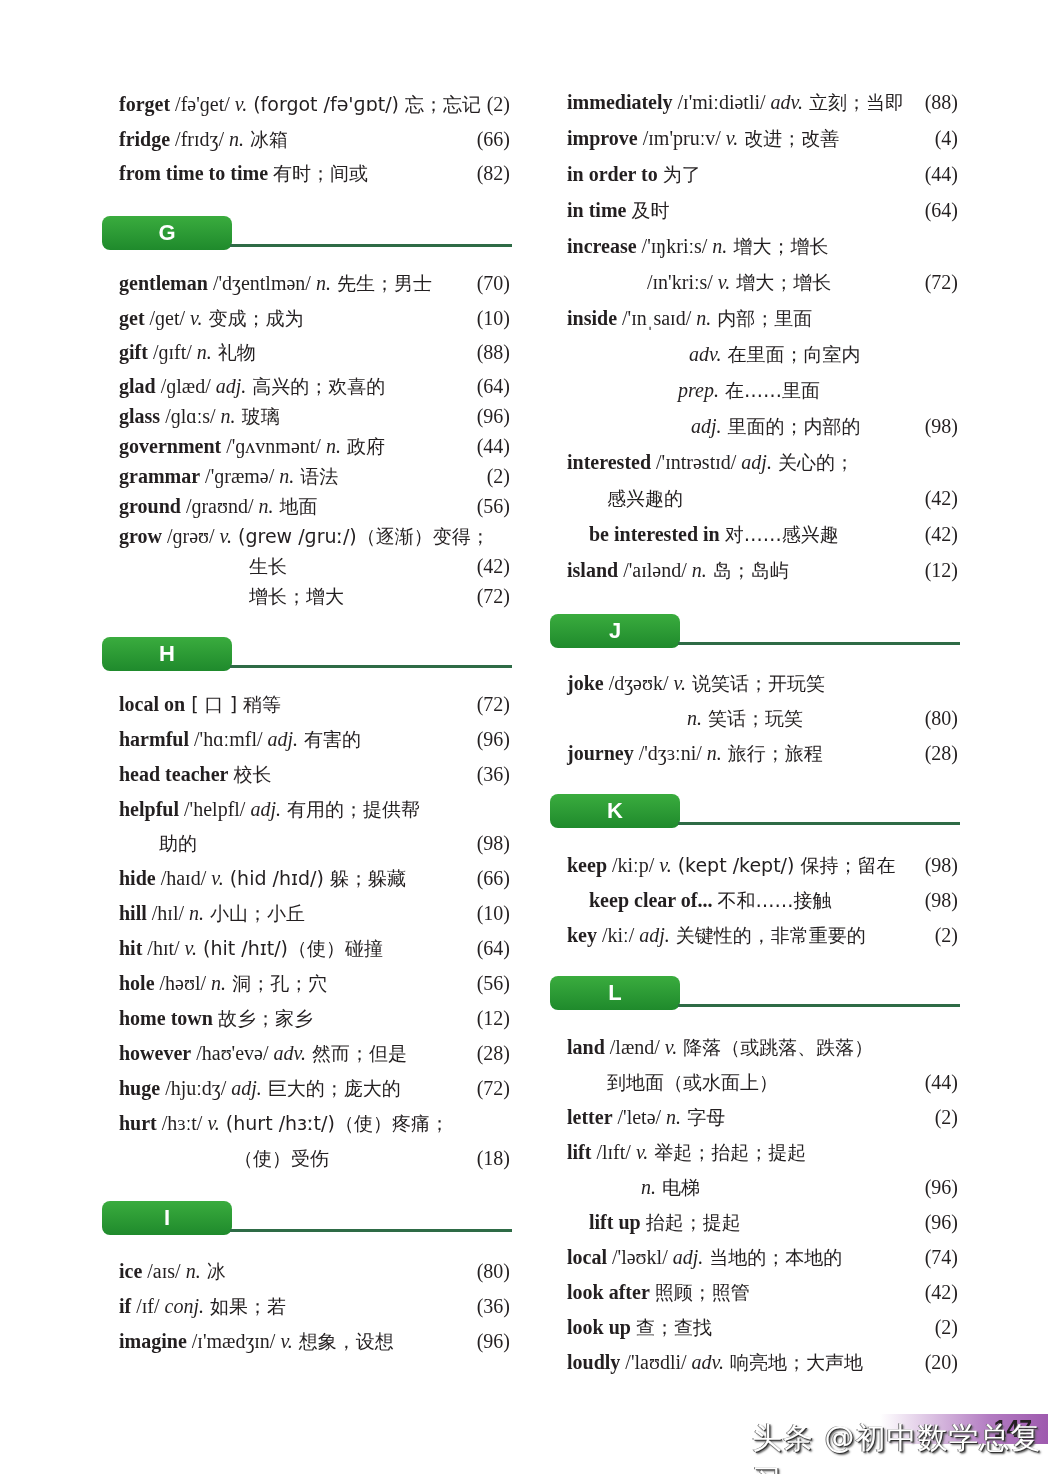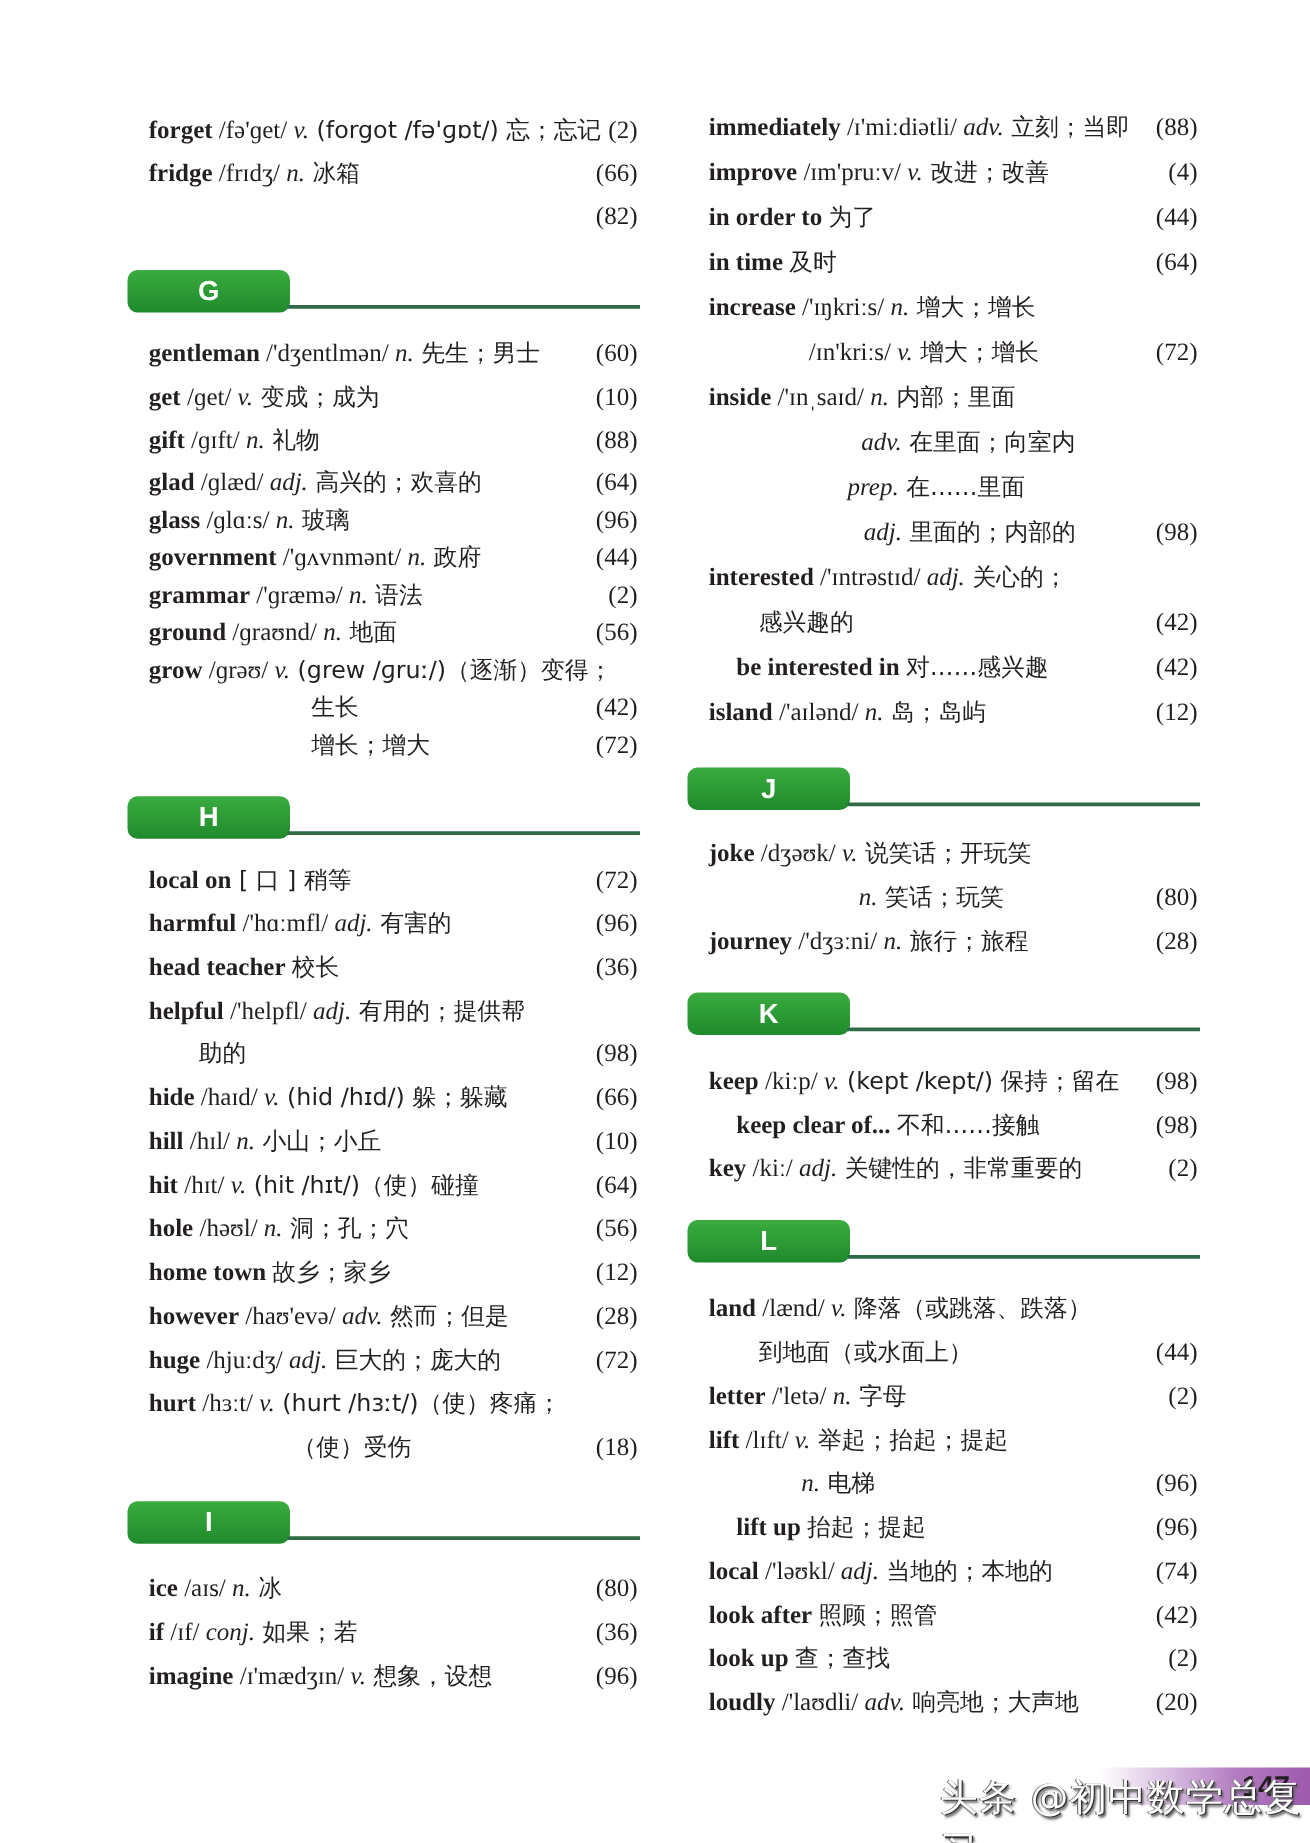--- a/index.html
+++ b/index.html
@@ -50,31 +50,32 @@
 <div class="col left">
   <div class="entry" style="top:89px">
       <span class="text"><span class="w">forget</span><span> /fə'ɡet/ </span><span class="pos">v.</span><span class="zh"> (forgot /fə'ɡɒt/) 忘；忘记</span></span>
       <span class="page">(2)</span>
     </div>
   <div class="entry" style="top:124px">
       <span class="text"><span class="w">fridge</span><span> /frɪdʒ/ </span><span class="pos">n.</span><span class="zh"> 冰箱</span></span>
       <span class="page">(66)</span>
     </div>
   <div class="entry" style="top:158px">
+      <span class="text"><span class="w">from time to time</span><span> </span><span class="zh">有时；间或</span></span>
       <span class="page">(82)</span>
     </div>
 
   <div class="section-header" style="top:216px">
       <div class="tab">G</div>
       <div class="rule"></div>
     </div>
 
   <div class="entry" style="top:268px">
       <span class="text"><span class="w">gentleman</span><span> /'dʒentlmən/ </span><span class="pos">n.</span><span class="zh"> 先生；男士</span></span>
-      <span class="page">(60)</span>
+      <span class="page">(70)</span>
     </div>
   <div class="entry" style="top:303px">
       <span class="text"><span class="w">get</span><span> /ɡet/ </span><span class="pos">v.</span><span class="zh">  变成；成为</span></span>
       <span class="page">(10)</span>
     </div>
   <div class="entry" style="top:337px">
       <span class="text"><span class="w">gift</span><span> /ɡɪft/ </span><span class="pos">n.</span><span class="zh"> 礼物</span></span>
       <span class="page">(88)</span>
     </div>
   <div class="entry" style="top:371px">

